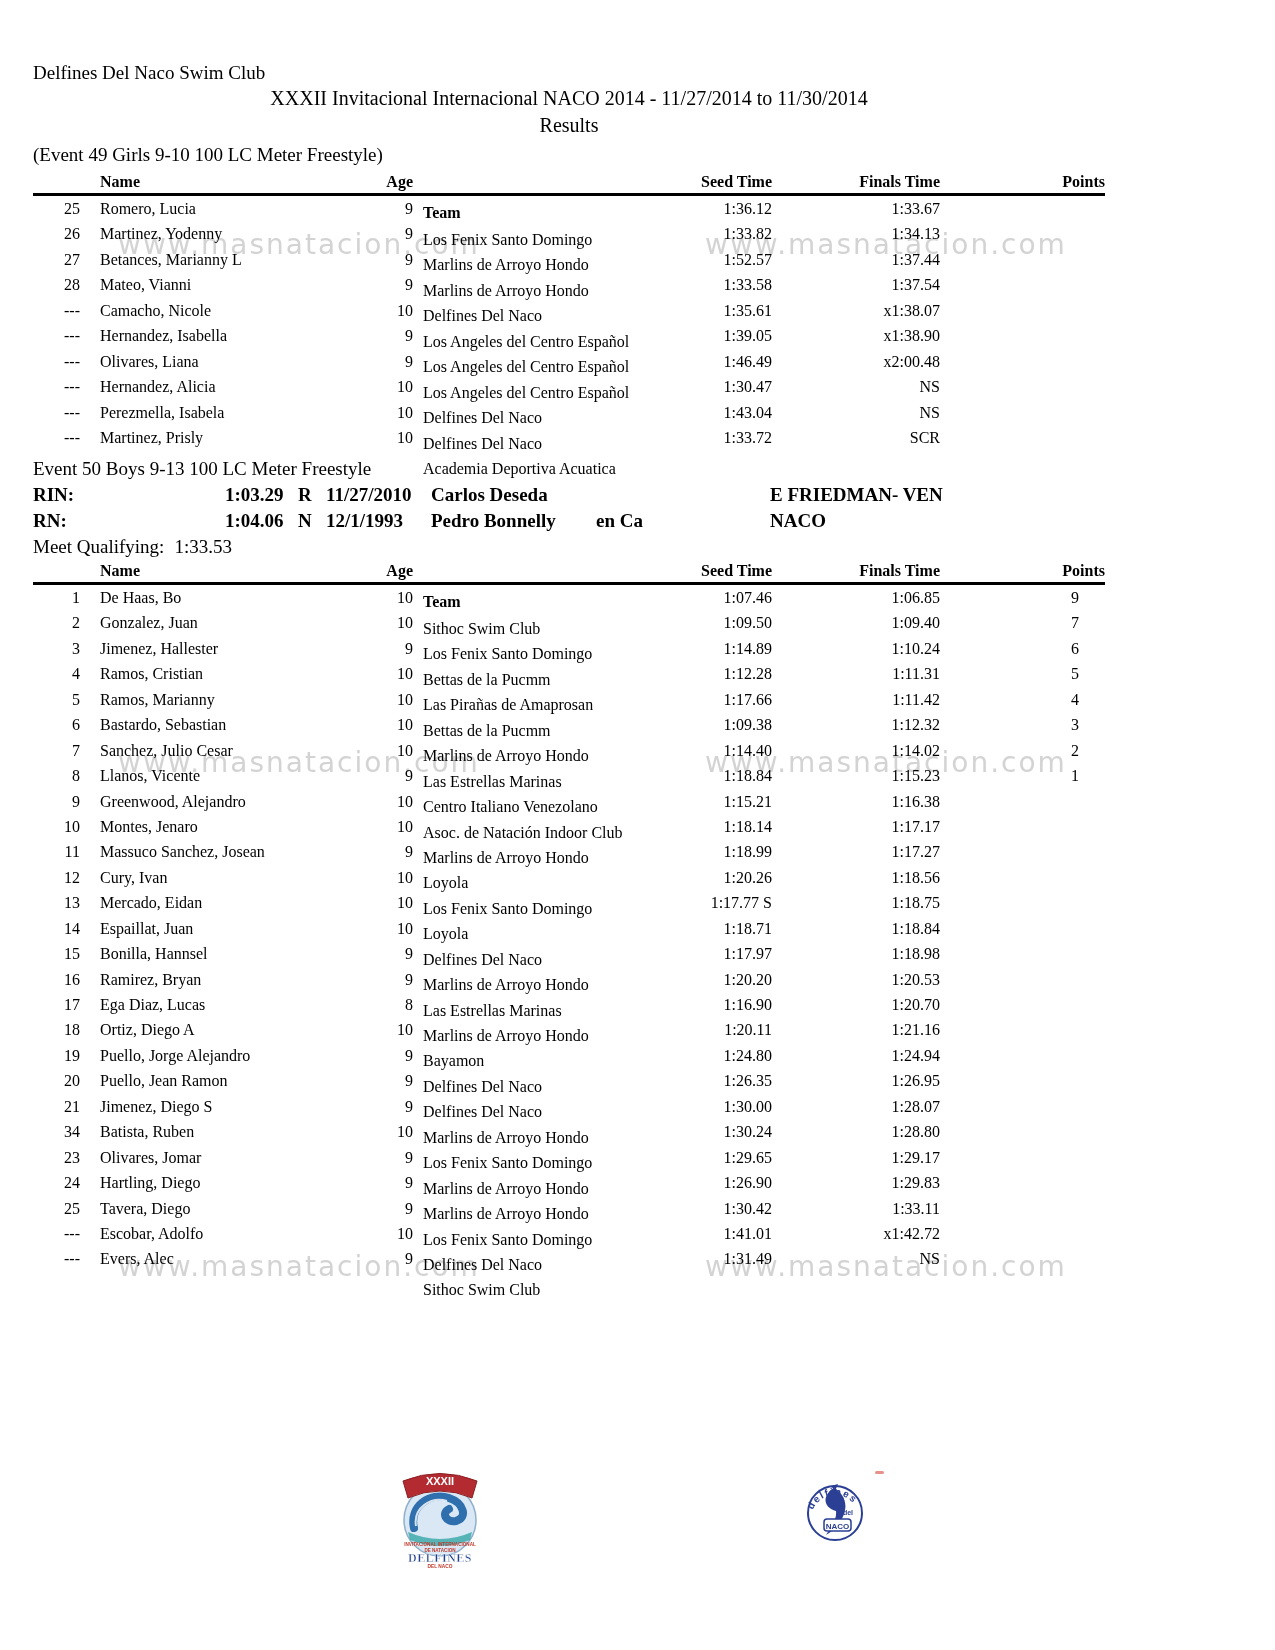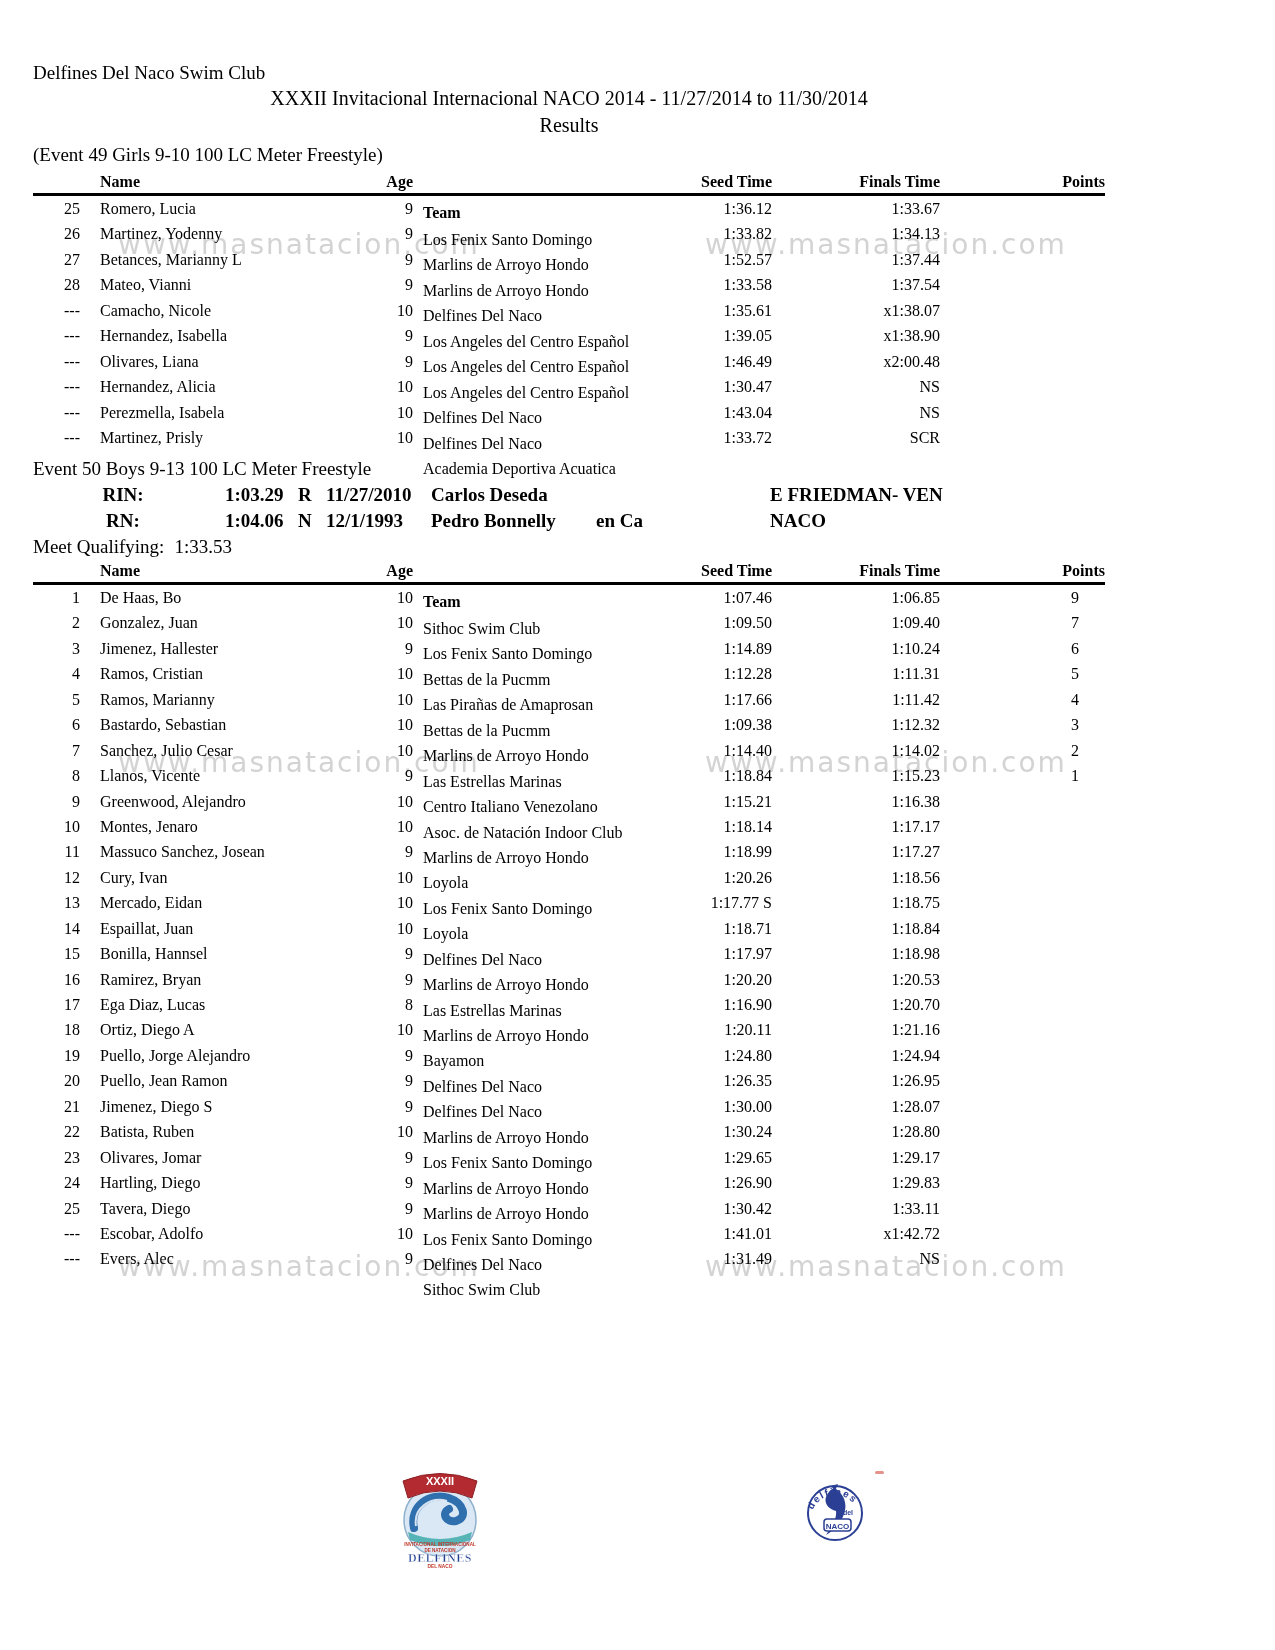--- a/index.html
+++ b/index.html
@@ -21,21 +21,21 @@
   .c-place{text-align:right;}
   .c-name{padding-left:20px;}
   .c-age{text-align:right;}
   .c-team{padding-left:10px;margin-top:31px;}
   .c-seed{text-align:right;}
   .c-finals{text-align:right;}
   .c-points{text-align:right;padding-right:26px;}
   .thead .c-points{padding-right:0;}
   
   .recline{display:flex;font-weight:bold;font-size:19px;line-height:22px;}
-  .rec-label{width:180px;text-align:center;}
+  .rec-label{width:180px;text-align:left;}
   .rec-time{width:85px;padding-left:12px;box-sizing:content-box;width:73px;}
   .rec-flag{width:28px;}
   .rec-date{width:105px;}
   .rec-name{width:165px;}
   .rec-note{width:174px;}
   .rec-team{flex:1;}
   .mq-val{margin-left:10px;}
   
   .wm{position:absolute;font-family:"DejaVu Sans",sans-serif;font-size:28px;letter-spacing:2px;
       color:rgba(175,175,175,0.55);white-space:nowrap;z-index:0;}
@@ -420,21 +420,21 @@
             <span class="c c-place">21</span>
             <span class="c c-name">Jimenez, Diego S</span>
             <span class="c c-age">9</span>
             <span class="c c-team">Marlins de Arroyo Hondo</span>
             <span class="c c-seed">1:30.00</span>
             <span class="c c-finals">1:28.07</span>
             <span class="c c-points"></span>
           </div>
 
           <div class="trow">
-            <span class="c c-place">22</span>
+            <span class="c c-place">34</span>
             <span class="c c-name">Batista, Ruben</span>
             <span class="c c-age">10</span>
             <span class="c c-team">Los Fenix Santo Domingo</span>
             <span class="c c-seed">1:30.24</span>
             <span class="c c-finals">1:28.80</span>
             <span class="c c-points"></span>
           </div>
 
           <div class="trow">
             <span class="c c-place">23</span>

